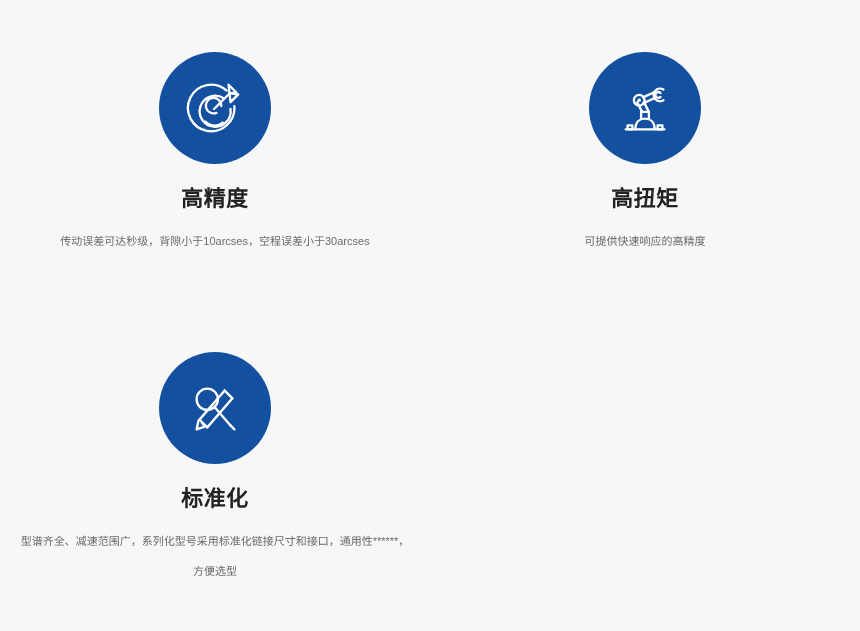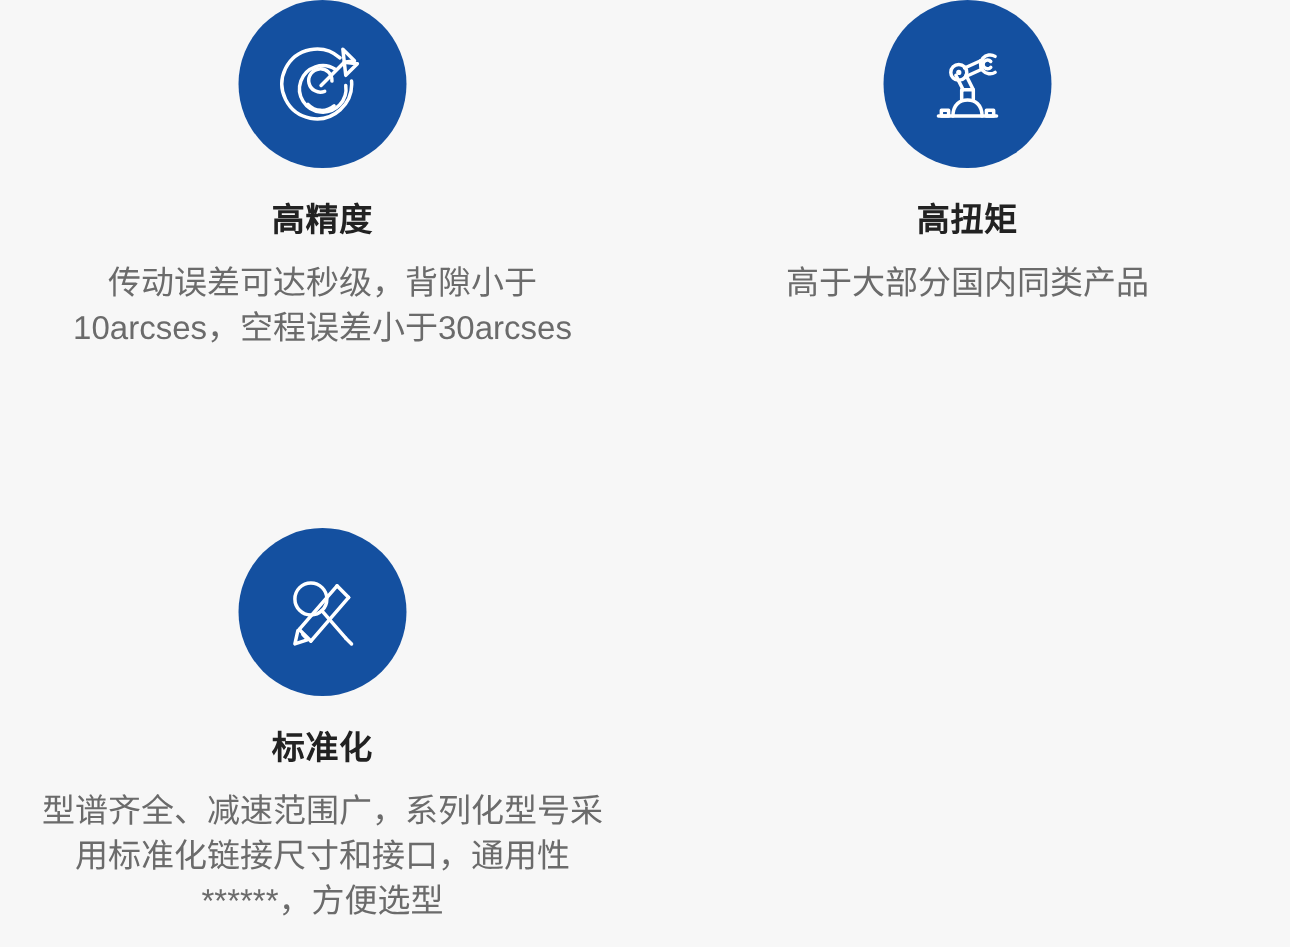--- a/index.html
+++ b/index.html
@@ -25,21 +25,21 @@
   }
 
   .feature-card {
     display: flex;
     flex-direction: column;
     align-items: center;
     box-sizing: border-box;
   }
 
   
-  .feature-card.row1 { }
+  .feature-card.row1 { padding-top: 52px; }
   
   .feature-card.row2 { padding-top: 44px; }
 
   .icon-circle {
     width: 112px;
     height: 112px;
     border-radius: 50%;
     background: #1450a0;
     display: flex;
     align-items: center;
@@ -57,21 +57,21 @@
     font-size: 22px;
     font-weight: bold;
     color: #222222;
     line-height: 1.2;
     text-align: center;
     letter-spacing: 0.5px;
   }
 
   .feature-desc {
     margin-top: 14px;
-    font-size: 22px;
+    font-size: 11px;
     color: #6b6b6b;
     line-height: 30px;
     text-align: center;
     width: 386px;
   }
 
   
   .col-left .feature-desc  { width: 390px; }
   .col-right .feature-desc { width: 400px; }
   .row1.col-right .feature-desc { width: 380px; }
@@ -110,21 +110,21 @@
         <path d="M30 21 L41 16"></path>
         <path d="M30.5 27 L41.5 22"></path>
         <path d="M41 16 L41.5 22"></path>
         <path d="M51 13 A6.5 6.5 0 1 0 51 24"></path>
         <path d="M48 16.5 A3 3 0 1 0 48 20.5"></path>
         <path d="M14 50 L19 50 L19 54 L14 54 Z"></path>
         <path d="M45 50 L50 50 L50 54 L45 54 Z"></path>
       </svg>
     </div>
     <div class="feature-title">高扭矩</div>
-    <div class="feature-desc">高于大部分国内同类产品</div>
+    <div class="feature-desc">可提供快速响应的高精度</div>
   </div>
 
   <div class="feature-card row2 col-left">
     <div class="icon-circle">
       <svg viewBox="0 0 64 64" fill="none" stroke="#ffffff" stroke-width="2.4" stroke-linecap="round" stroke-linejoin="round" aria-hidden="true">
         <circle cx="24" cy="23" r="11"></circle>
         <path d="M31.5 31 L48 50"></path>
         <path d="M48 50 L52 54"></path>
         <path d="M42 14 L50 22"></path>
         <path d="M42 14 L16 44"></path>

